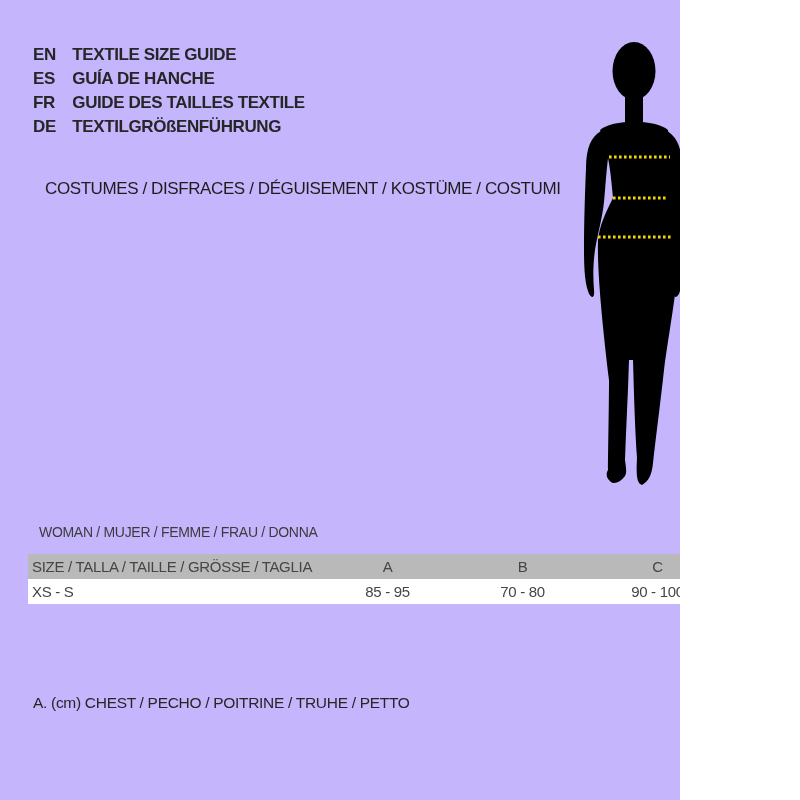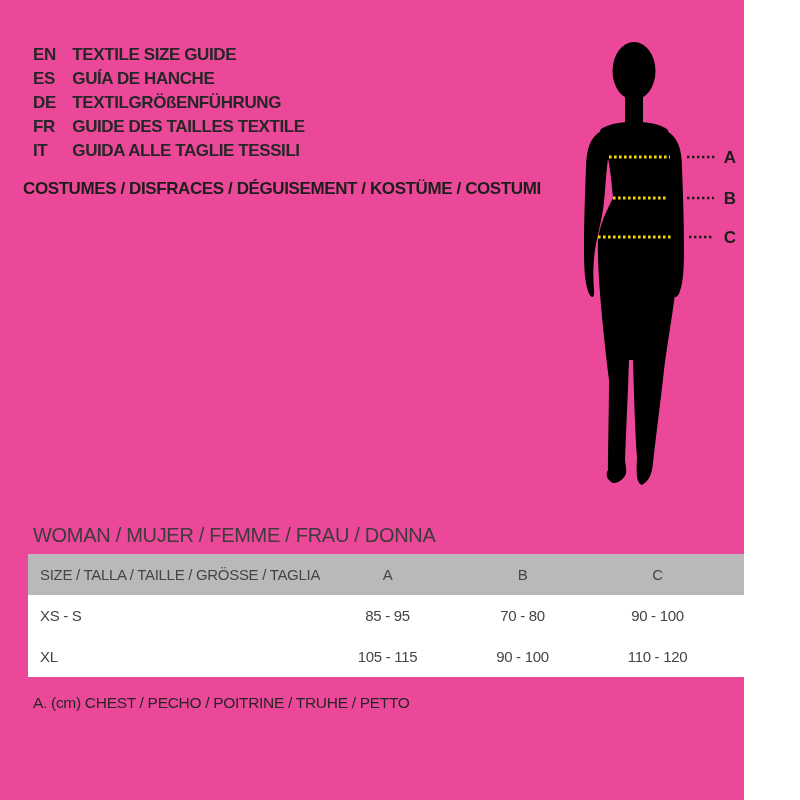--- a/index.html
+++ b/index.html
@@ -1,37 +1,37 @@
 <!DOCTYPE html>
 <html><head>
 <meta charset="utf-8">
 <style>
   html,body{margin:0;padding:0;background:#fff;}
   .page{
-    position:relative;width:744px;height:800px;background:#ec4899;overflow:hidden;
+    position:relative;width:680px;height:800px;background:#c4b5fd;overflow:hidden;
     font-family:"Liberation Sans",sans-serif;color:#1d1d1b;
   }
   
   .langs{position:absolute;left:33px;top:43px;}
   .lang-row{height:24px;line-height:24px;font-size:17px;font-weight:bold;letter-spacing:-0.4px;color:#262626;}
   .lang-code{display:inline-block;width:35px;}
   
-  .category{position:absolute;left:23px;top:179px;font-size:17px;font-weight:bold;letter-spacing:-0.4px;color:#1d1d1b;}
+  .category{position:absolute;left:45px;top:179px;font-size:17px;font-weight:normal;letter-spacing:-0.4px;color:#1d1d1b;}
   
   .figure-wrap{position:absolute;left:560px;top:30px;width:200px;height:470px;}
   .marker-label{position:absolute;width:24px;text-align:center;font-size:17px;font-weight:bold;color:#1d1d1b;}
   .marker-a{left:718px;top:148px;}
   .marker-b{left:718px;top:189px;}
   .marker-c{left:718px;top:228px;}
   
-  .section-title{position:absolute;left:33px;top:524px;font-size:20px;letter-spacing:-0.3px;color:#3c3c3c;}
+  .section-title{position:absolute;left:39px;top:524px;font-size:14px;letter-spacing:-0.3px;color:#3c3c3c;}
   
   .size-table{position:absolute;left:28px;top:554px;width:742px;border-collapse:collapse;table-layout:fixed;
     font-size:15px;letter-spacing:-0.3px;color:#454545;}
-  .size-table th,.size-table td{padding:12px;font-weight:normal;white-space:nowrap;overflow:hidden;}
+  .size-table th,.size-table td{padding:4px;font-weight:normal;white-space:nowrap;overflow:hidden;}
   .size-table thead tr{height:18px;}
   .size-table tbody tr{height:20px;}
   .col-size{width:292px;}
   .col-a,.col-b,.col-c{width:135px;}
   .col-pad{width:45px;}
   .cell-left{text-align:left;padding-left:6px;}
   .cell-center{text-align:center;}
   
   .legend{position:absolute;left:33px;top:690px;}
   .legend-row{height:25px;line-height:25px;font-size:15.5px;letter-spacing:-0.3px;color:#262626;text-align:right;}
@@ -44,30 +44,26 @@
   <div class="langs">
     <div class="lang-row">
       <span class="lang-code">EN</span>
       <span class="lang-label">TEXTILE SIZE GUIDE</span>
     </div>
     <div class="lang-row">
       <span class="lang-code">ES</span>
       <span class="lang-label">GUÍA DE HANCHE</span>
     </div>
     <div class="lang-row">
-      <span class="lang-code">DE</span>
-      <span class="lang-label">TEXTILGRÖßENFÜHRUNG</span>
-    </div>
-    <div class="lang-row">
       <span class="lang-code">FR</span>
       <span class="lang-label">GUIDE DES TAILLES TEXTILE</span>
     </div>
     <div class="lang-row">
-      <span class="lang-code">IT</span>
-      <span class="lang-label">GUIDA ALLE TAGLIE TESSILI</span>
+      <span class="lang-code">DE</span>
+      <span class="lang-label">TEXTILGRÖßENFÜHRUNG</span>
     </div>
   </div>
 
   <div class="category">COSTUMES / DISFRACES / DÉGUISEMENT / KOSTÜME / COSTUMI</div>
 
   <div class="figure-wrap">
     <svg width="200" height="470" viewBox="0 0 200 470" xmlns="http://www.w3.org/2000/svg">
 
       <ellipse cx="74" cy="41" rx="21.5" ry="29" fill="#000000"></ellipse>
 
@@ -143,27 +139,20 @@
       </tr>
     </thead>
     <tbody>
       <tr style="background:#ffffff;">
         <td class="cell-left">XS - S</td>
         <td class="cell-center">85 - 95</td>
         <td class="cell-center">70 - 80</td>
         <td class="cell-center">90 - 100</td>
         <td></td>
       </tr>
-      <tr style="background:#ffffff;">
-        <td class="cell-left">XL</td>
-        <td class="cell-center">105 - 115</td>
-        <td class="cell-center">90 - 100</td>
-        <td class="cell-center">110 - 120</td>
-        <td></td>
-      </tr>
     </tbody>
   </table>
 
   <div class="legend">
     <div class="legend-row">A. (cm) CHEST / PECHO / POITRINE / TRUHE / PETTO</div>
   </div>
 
 </div>
 
 </body></html>

